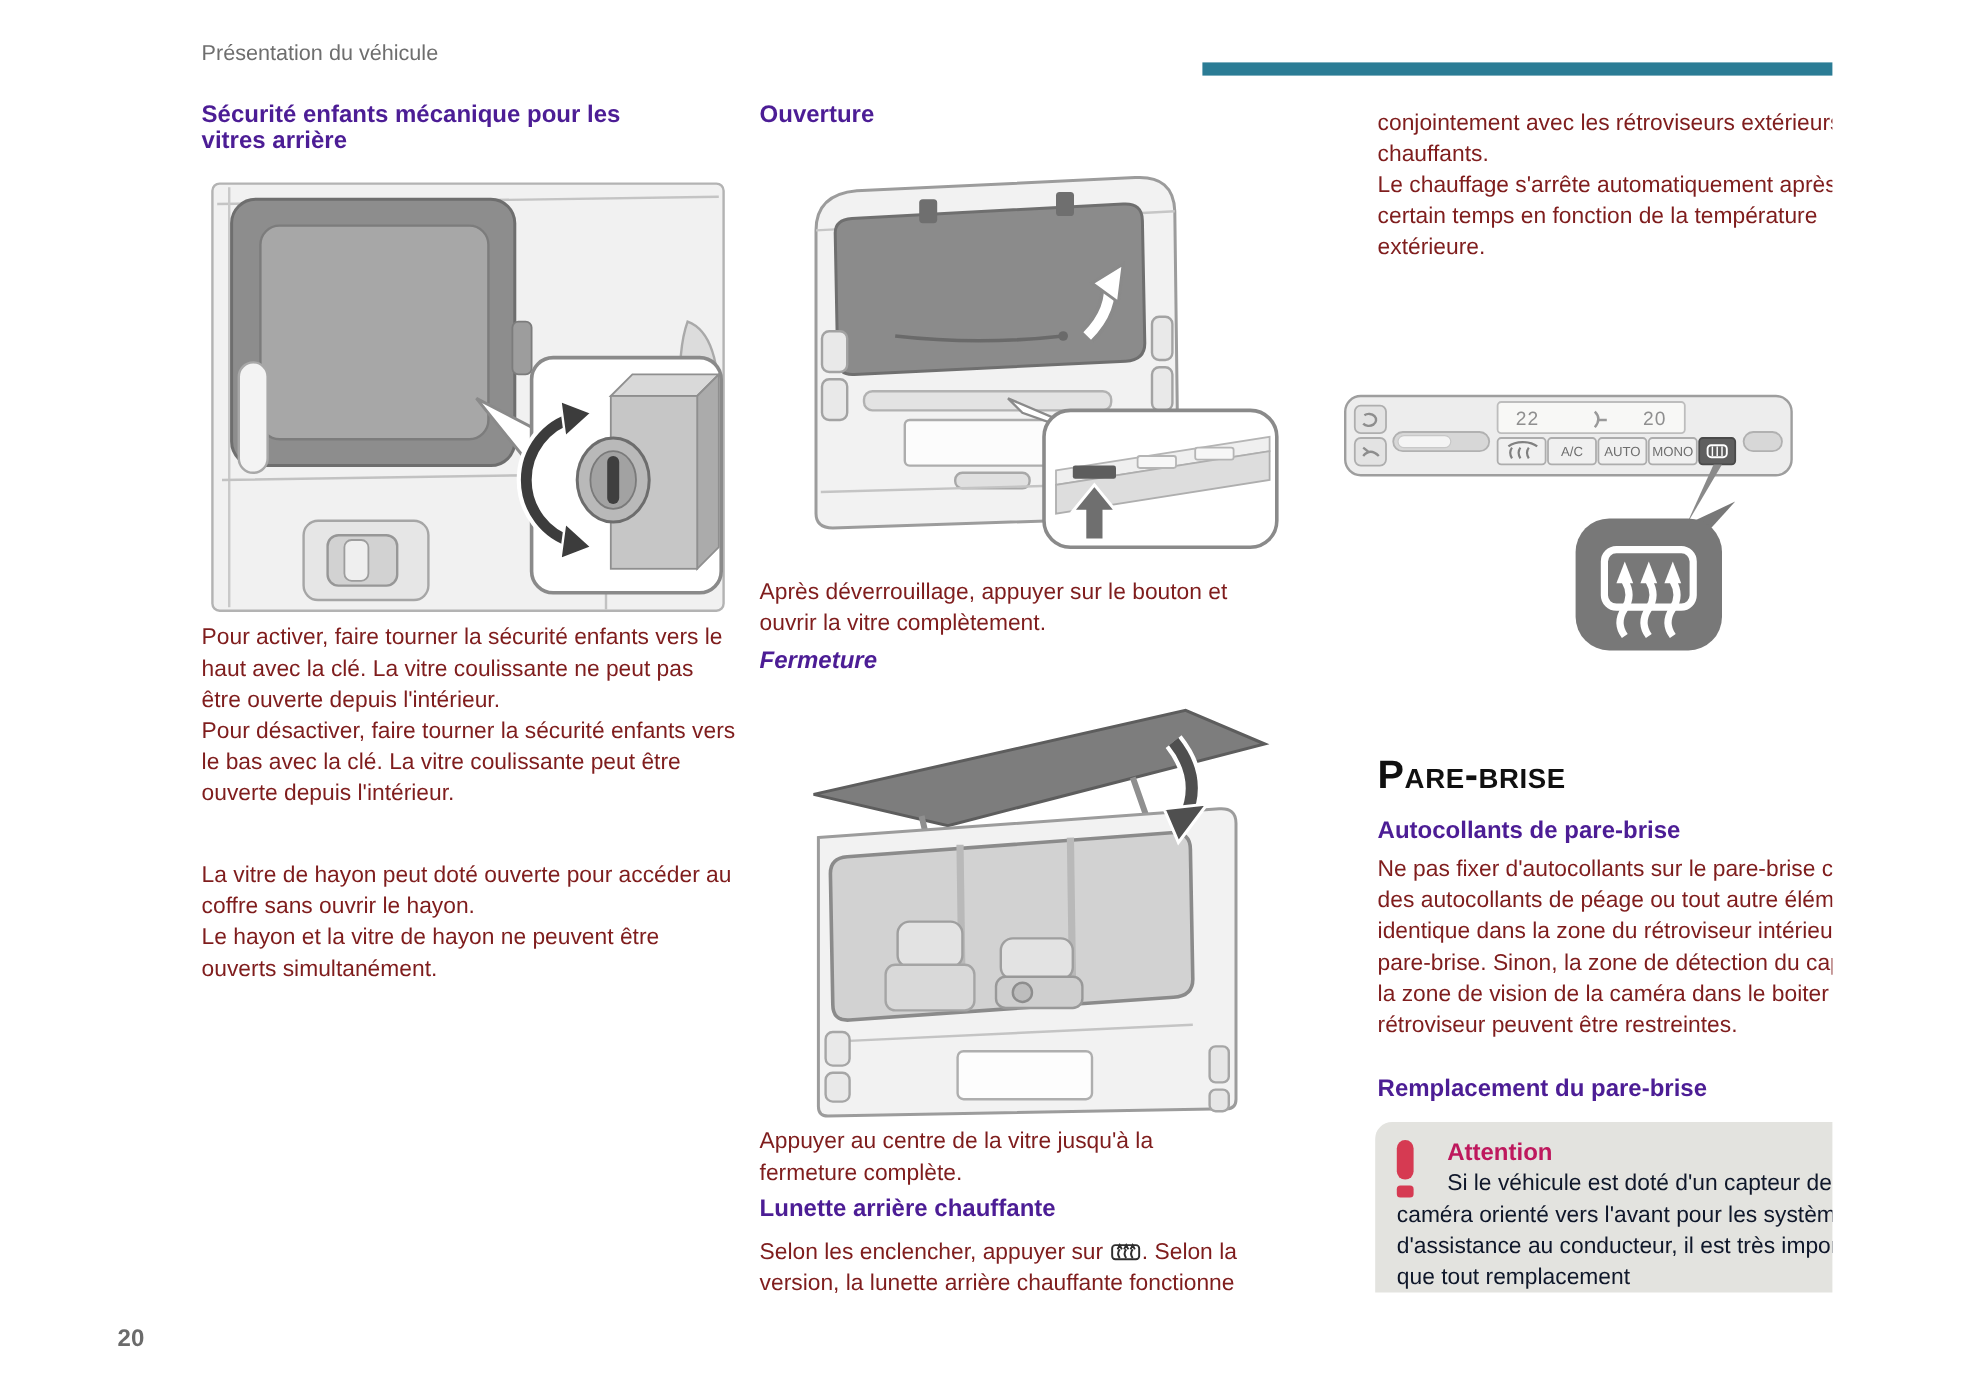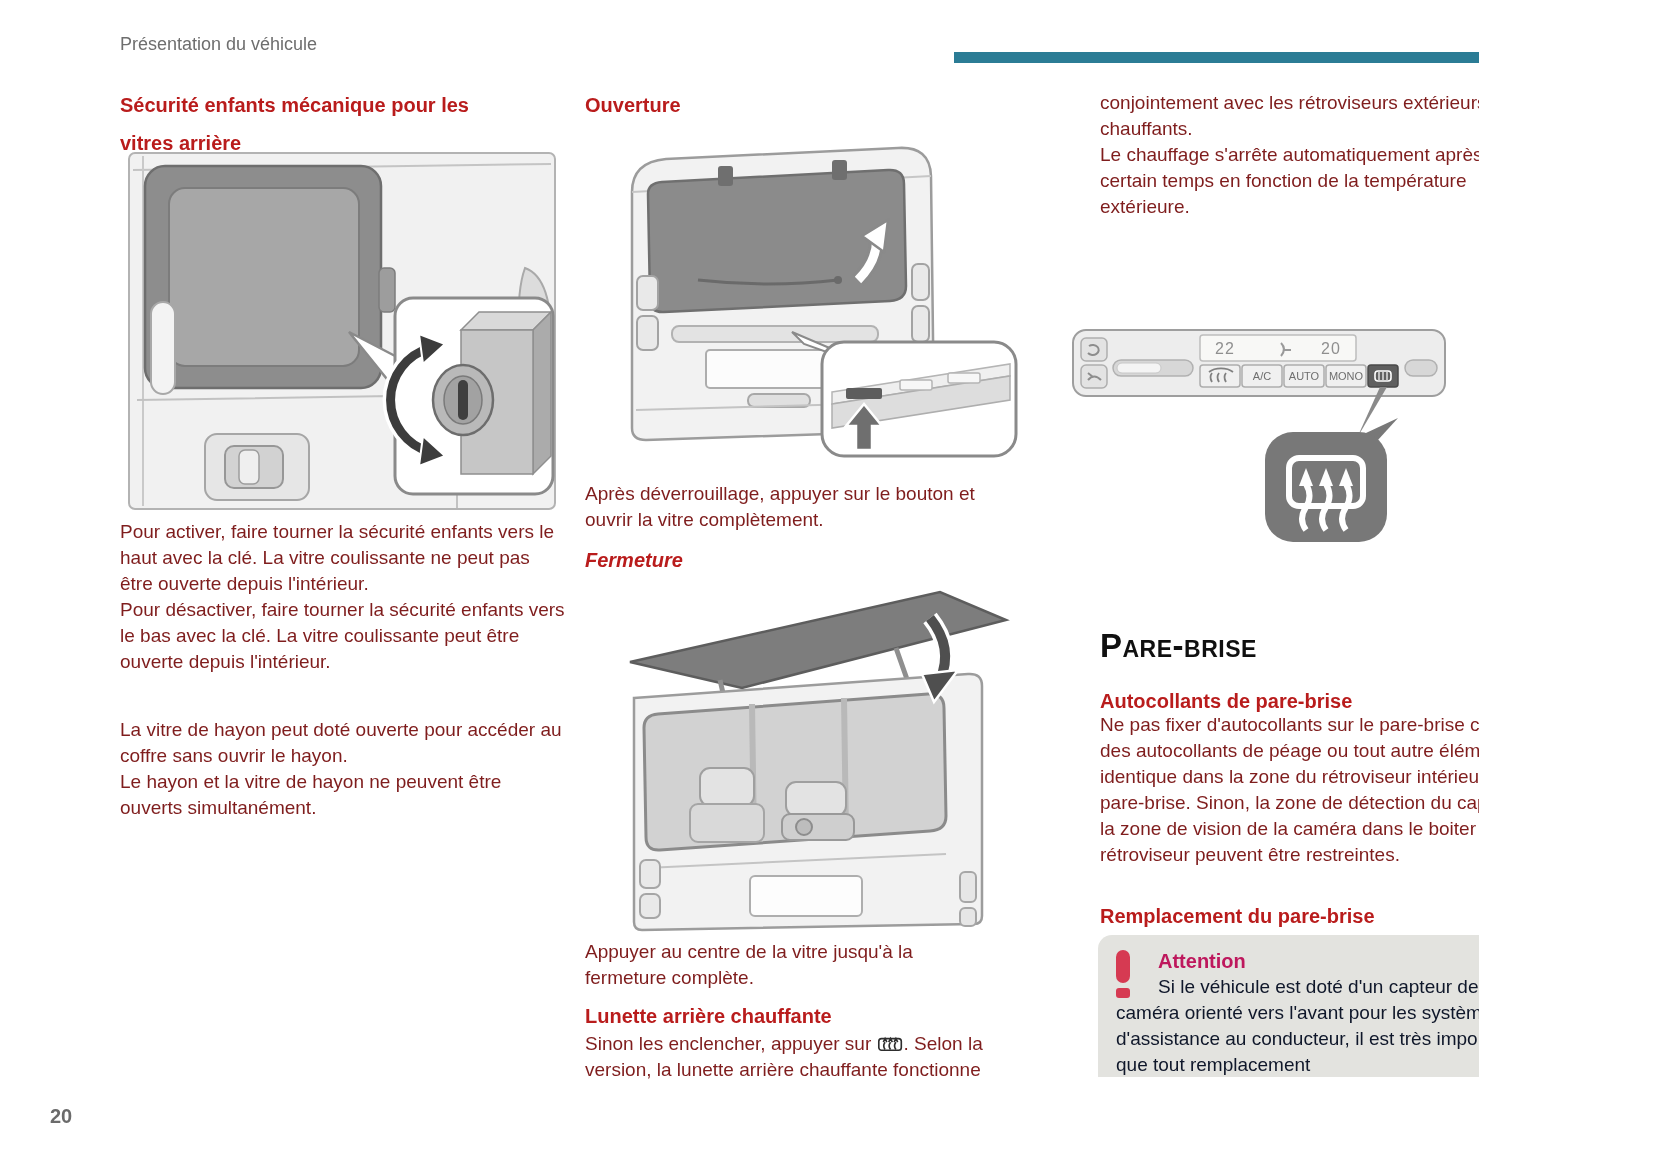--- a/index.html
+++ b/index.html
@@ -1,22 +1,22 @@
 <!DOCTYPE html>
 <html><head>
 <meta charset="utf-8">
 <style>
   * { margin:0; padding:0; box-sizing:border-box; }
   html,body { background:#ffffff; }
   body { font-family:"Liberation Sans","DejaVu Sans",sans-serif; color:#141414; }
-  .page { position:relative; width:1479px; height:1165px; background:#ffffff; overflow:hidden; }
+  .page { position:relative; width:1479px; height:1165px; background:#ffffff; overflow:hidden;margin-left:48px; }
   .abs { position:absolute; }
   .running-title { font-size:18px; color:#6e6e6e; }
   .accent-bar { background:#2b7c95; }
-  .colhead { font-size:20px; font-weight:bold; line-height:38px; color:#b91c1c; }
+  .colhead { font-size:20px; font-weight:bold; line-height:21px; color:#4c1d95; }
   .body-text { font-size:19px; line-height:26px; color:#7f1d1d; }
   .pline { display:block; }
   .section-title { font-variant:small-caps; font-weight:bold; font-size:33px; line-height:36px; letter-spacing:.5px; color:#101010; }
   .figure { display:block; }
   .inline-icon { display:inline-block; }
   .inline-icon svg { vertical-align:-3px; }
   .warnbox { background:#e3e3df; border-radius:14px 14px 0 0; padding:13px 20px 0 18px; overflow:hidden; }
   .warn-icon { float:left; width:30px; height:50px; margin:2px 12px 0 0; }
   .warn-bar { width:14px; height:33px; border-radius:7px; background:#d63a52; }
   .warn-dot { width:14px; height:10px; border-radius:3px; background:#d63a52; margin-top:5px; }
@@ -133,21 +133,21 @@
       <rect x="40" y="284" width="20" height="28" rx="6" fill="#e9e9e9" stroke="#a6a6a6" stroke-width="2"></rect>
       <rect x="40" y="318" width="20" height="24" rx="6" fill="#e9e9e9" stroke="#a6a6a6" stroke-width="2"></rect>
     </svg>
   </div>
 
   <div class="abs body-text" style="left:585px; top:939px; width:400px;">Appuyer au centre de la vitre jusqu'à la fermeture complète.</div>
 
   <div class="abs colhead" style="left:585px; top:997px; width:420px;">Lunette arrière chauffante</div>
 
   <div class="abs body-text" style="left:585px; top:1031px; width:445px;">
-    <span>Sinon les enclencher, appuyer sur </span><span class="inline-icon"><svg viewBox="0 0 30 20" width="27" height="18">
+    <span>Selon les enclencher, appuyer sur </span><span class="inline-icon"><svg viewBox="0 0 30 20" width="27" height="18">
           <rect x="2" y="4" width="25" height="13" rx="3" fill="#ffffff" stroke="#2e2e2e" stroke-width="1.8"></rect>
           <path d="M9,16 q-3,-4 0,-8 M15,16 q-3,-4 0,-8 M21,16 q-3,-4 0,-8" stroke="#2e2e2e" stroke-width="1.8" fill="none"></path>
           <path d="M7,8 l2,-4 2,4 M13,8 l2,-4 2,4 M19,8 l2,-4 2,4" stroke="#2e2e2e" stroke-width="1.8" fill="none"></path>
         </svg></span><span>. Selon la version, la lunette arrière chauffante fonctionne</span>
   </div>
 
   <div class="abs body-text" style="left:1100px; top:90px; width:445px;">
     <span class="pline">conjointement avec les rétroviseurs extérieurs chauffants.</span>
     <span class="pline">Le chauffage s'arrête automatiquement après un certain temps en fonction de la température extérieure.</span>
   </div>

